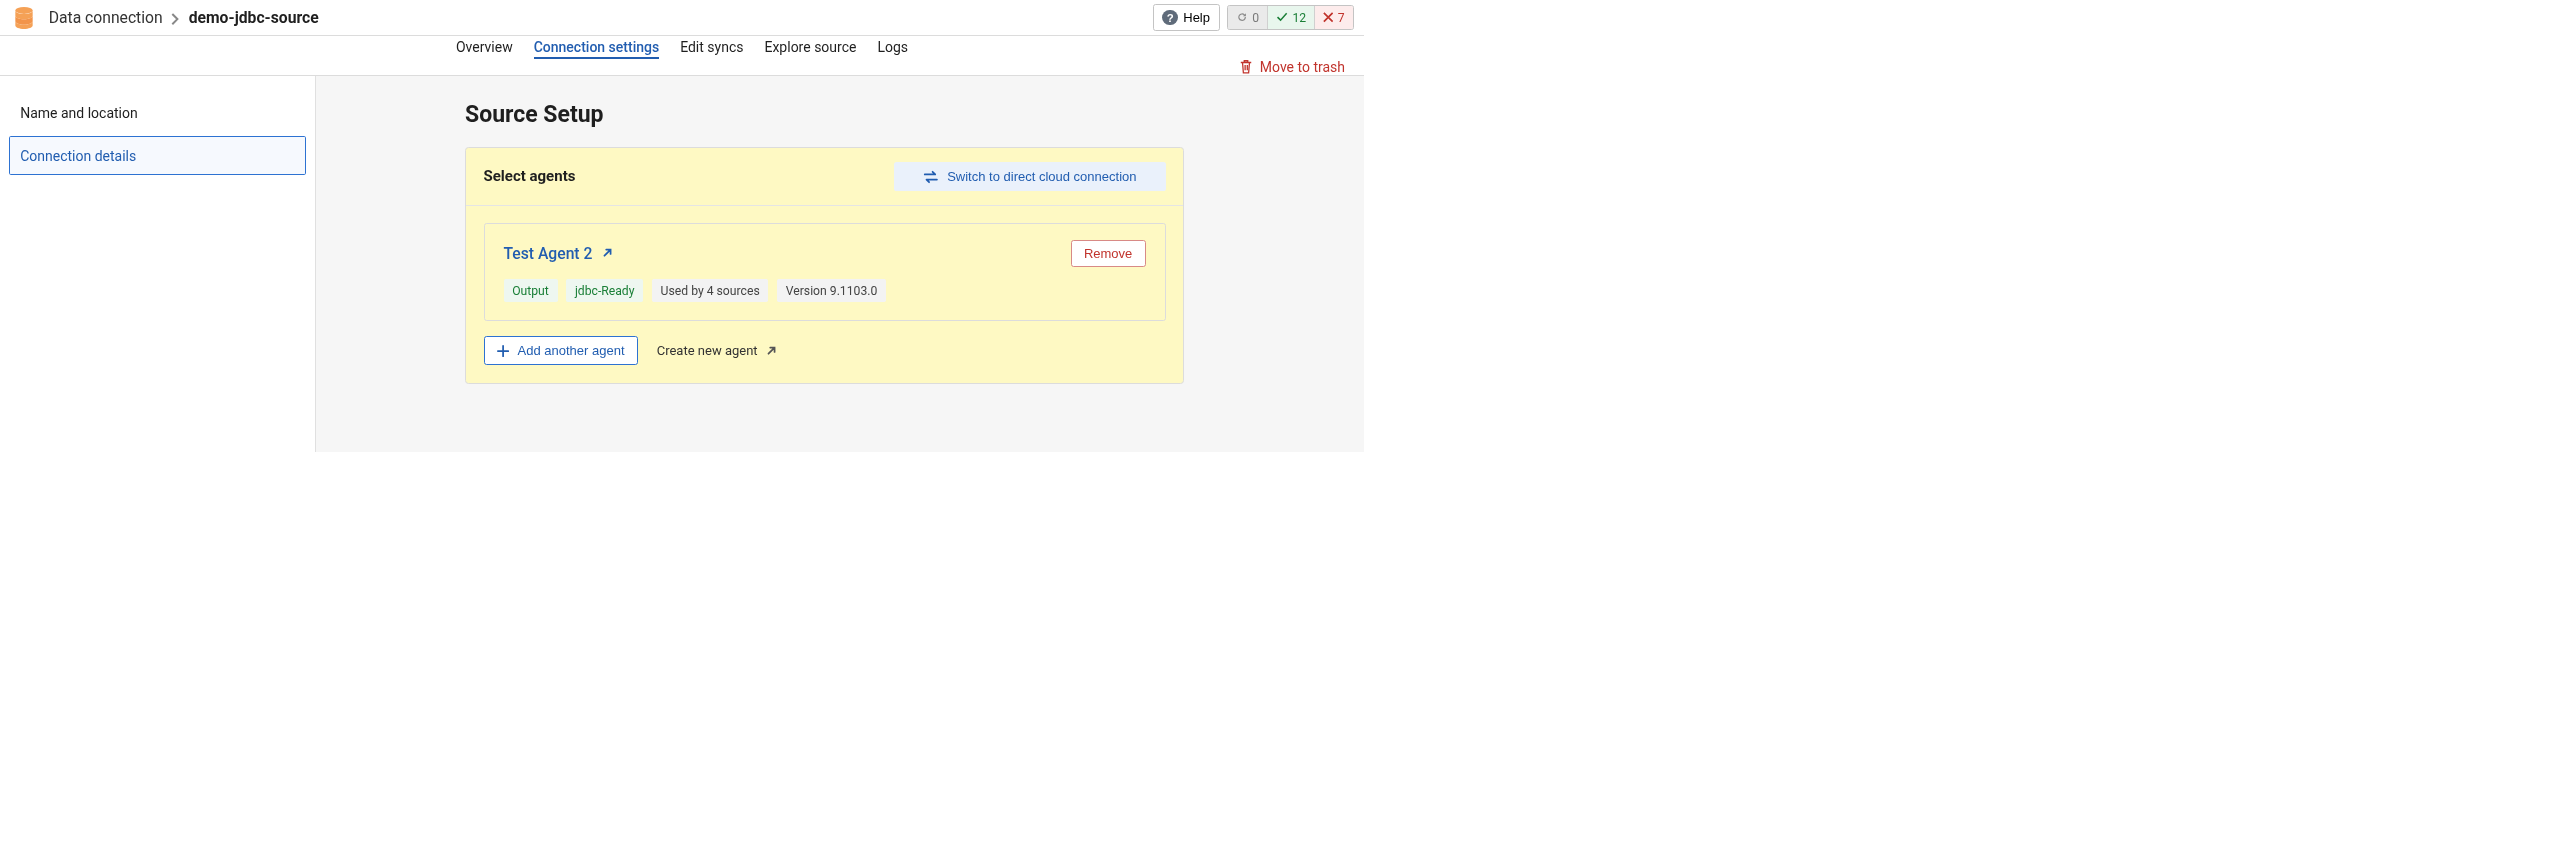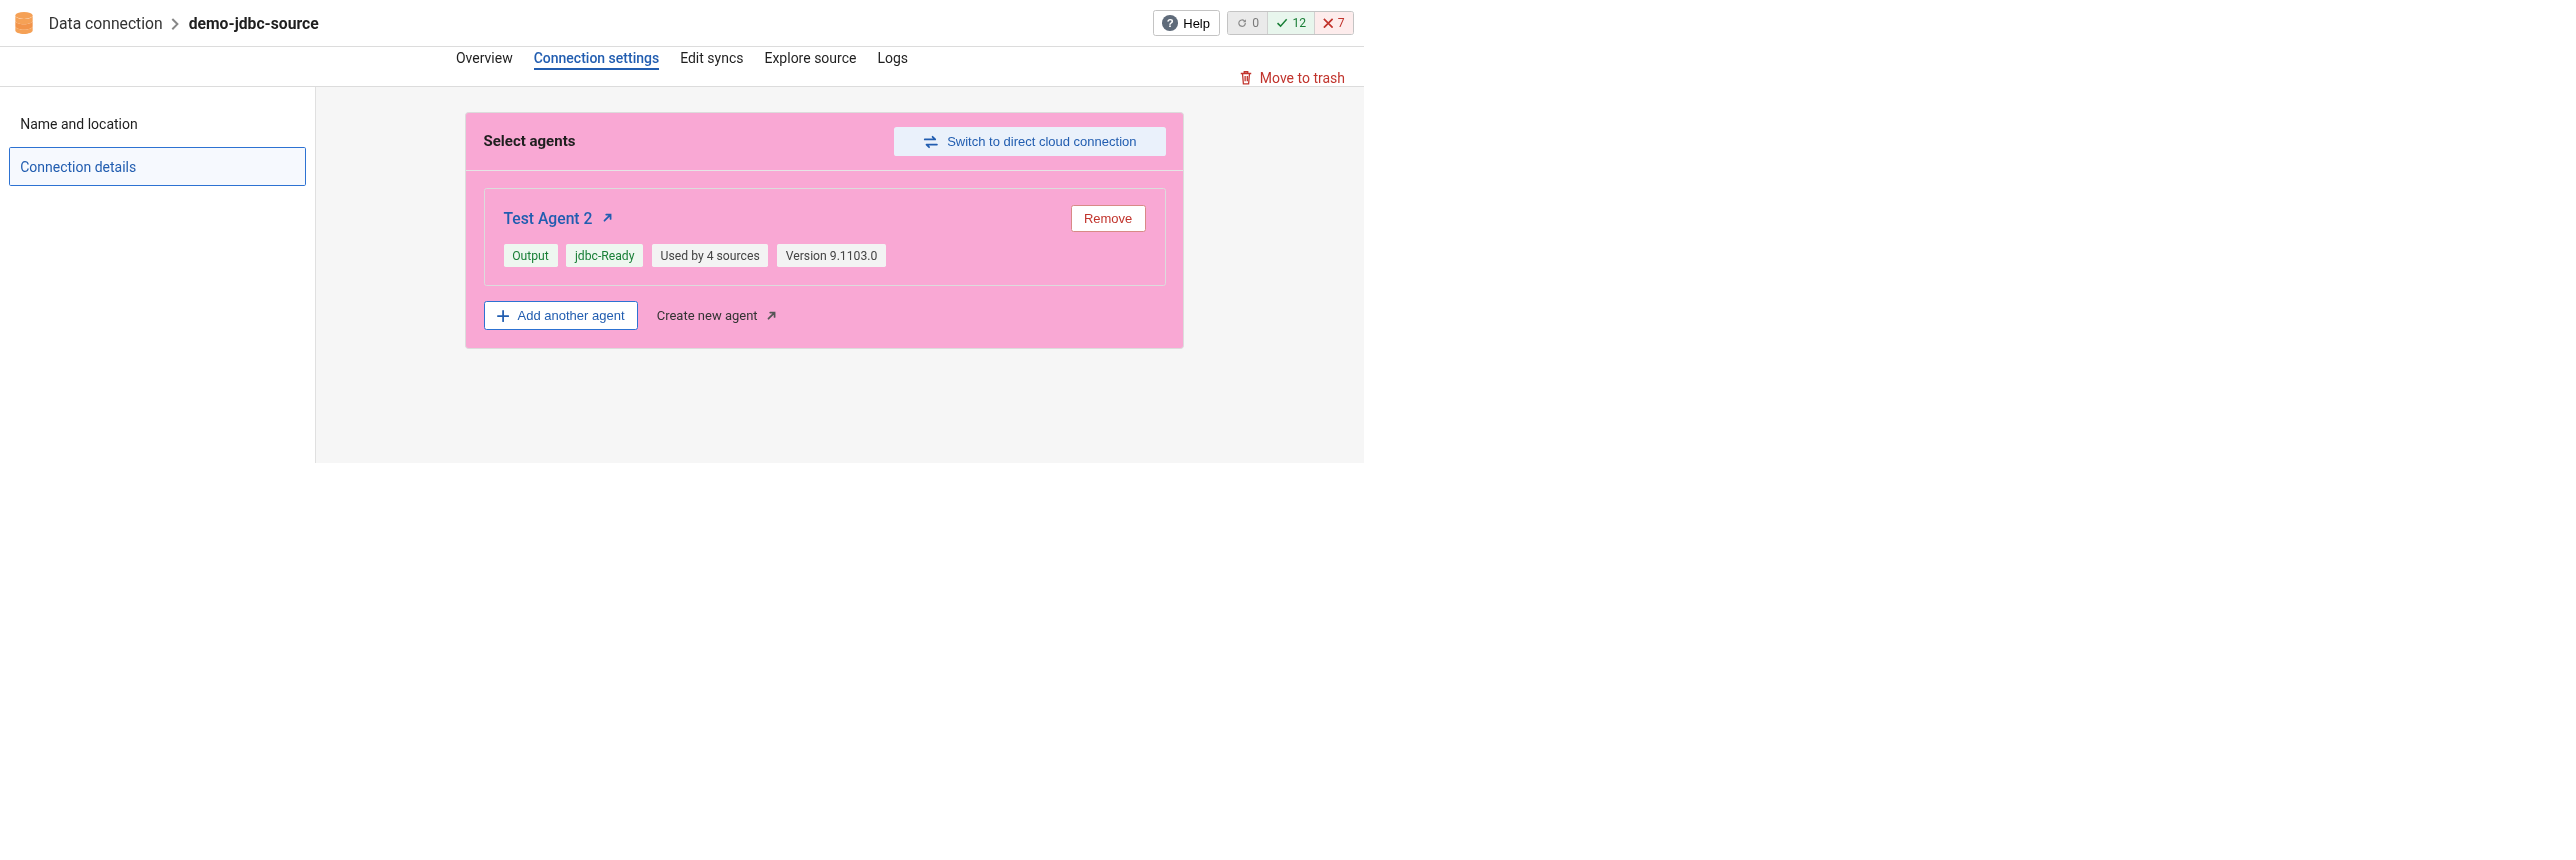--- a/index.html
+++ b/index.html
@@ -8,21 +8,21 @@
     font-size: 13px;
     color: #1f1f1f;
     background: #fff;
     width: 1364px;
   }
 
   
   .topbar {
     display: flex;
     align-items: center;
-    height: 47px;
+    height: 36px;
     border-bottom: 0.9px solid #dcdcdc;
     padding: 0 10.5px;
     gap: 40px;
   }
   .topbar-left {
     display: flex;
     align-items: center;
     gap: 12.2px;
   }
   .db-icon svg { display: block; }
@@ -153,21 +153,21 @@
   }
   .source-setup-title {
     font-size: 23px;
     font-weight: 700;
     margin-bottom: 19px;
     color: #1f1f1f;
   }
 
   .panel {
     width: 719px;
-    background: #f9a8d4;
+    background: #fef9c3;
     border: 0.9px solid #dcdcdc;
     border-radius: 3.5px;
   }
   .panel-header {
     display: flex;
     align-items: center;
     justify-content: space-between;
     padding: 14px 17.5px;
     border-bottom: 0.9px solid #e5e5e5;
   }
@@ -332,20 +332,21 @@
   </span>
 </div>
 
 <div class="body">
   <div class="sidebar">
     <div class="sidebar-item">Name and location</div>
     <div class="sidebar-item active">Connection details</div>
   </div>
 
   <div class="main">
+    <h1 class="source-setup-title">Source Setup</h1>
 
     <div class="panel">
       <div class="panel-header">
         <span class="panel-title">Select agents</span>
         <button class="switch-btn">
           <svg width="15.7" height="14" viewBox="0 0 18 16">
             <path d="M2 5h12l-3-3M16 11H4l3 3" fill="none" stroke="#215db0" stroke-width="2" stroke-linecap="round" stroke-linejoin="round"></path>
           </svg>
           <span>Switch to direct cloud connection</span>
         </button>

